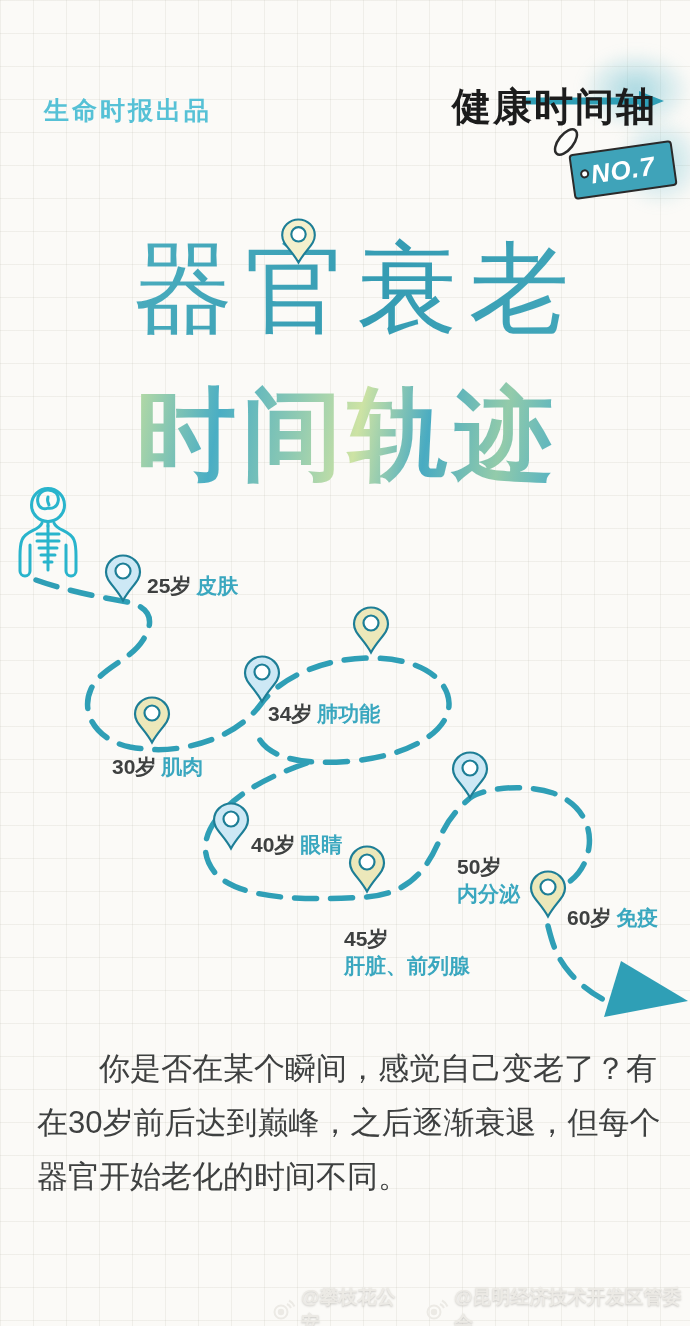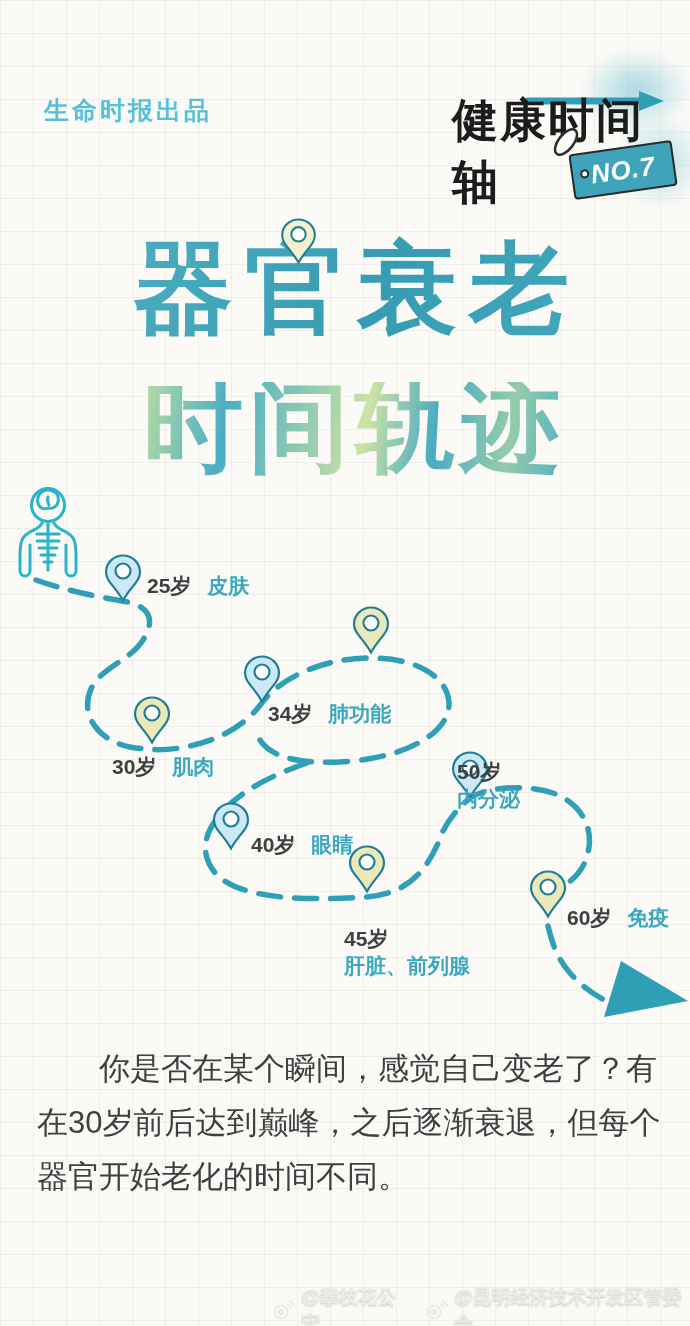--- a/index.html
+++ b/index.html
@@ -15,56 +15,56 @@
   .abs{position:absolute;}
 
   
   .brand{left:44px;top:94px;font-size:25px;font-weight:600;letter-spacing:3px;color:#56c1d6;}
   .blob{border-radius:50%;filter:blur(6px);}
   .blob-a{left:580px;top:50px;width:112px;height:80px;
     background:radial-gradient(closest-side,rgba(96,186,205,0.55),rgba(96,186,205,0));}
   .blob-b{left:616px;top:116px;width:88px;height:92px;
     background:radial-gradient(closest-side,rgba(96,186,205,0.45),rgba(96,186,205,0));}
   .series-arrow{left:518px;top:88px;z-index:1;}
-  .series-title{left:452px;top:90px;z-index:2;font-size:46px;font-weight:900;letter-spacing:2px;color:#1c1c1c;}
+  .series-title{left:452px;top:80px;z-index:2;font-size:39px;font-weight:900;letter-spacing:2px;color:#1c1c1c;}
   .tag-loop{left:542px;top:120px;z-index:3;}
   .issue-tag{
     left:571px;top:147px;z-index:3;width:100px;height:42px;
     background:#3fa3b9;border:2px solid #2a2a2a;border-radius:4px;
     transform:rotate(-8deg);display:flex;align-items:center;justify-content:center;
   }
   .issue-tag .no{font-size:26px;font-weight:900;font-style:italic;color:#ffffff;letter-spacing:1px;}
   .tag-hole{position:absolute;left:7px;top:15px;width:9px;height:9px;border-radius:50%;
     background:#fff;border:2px solid #2a2a2a;box-sizing:border-box;}
 
   
-  .t1{left:133px;top:236px;font-size:100px;line-height:1.05;font-weight:700;letter-spacing:12px;color:#3aa2b7;}
-  .t2{left:143px;top:382px;font-size:100px;line-height:1.05;font-weight:900;letter-spacing:6px;color:#5eb4b2;font-family:Liberation Mono, monospace;}
+  .t1{left:133px;top:236px;font-size:100px;line-height:1.05;font-weight:400;letter-spacing:12px;color:#3aa2b7;}
+  .t2{left:136px;top:382px;font-size:100px;line-height:1.05;font-weight:900;letter-spacing:6px;color:#5eb4b2;}
   @supports ((-webkit-background-clip:text) or (background-clip:text)){
     .t1{background:linear-gradient(115deg,#4badbe,#359cb3 55%,#43a7ba);
         -webkit-background-clip:text;background-clip:text;color:transparent;}
     .t2{background:linear-gradient(100deg,#b9dba3 0%,#4aaec4 20%,#8fcab2 38%,#cde3a4 52%,#49abc2 68%,#93cbaa 85%,#4fb0c5 100%);
         -webkit-background-clip:text;background-clip:text;color:transparent;}
   }
   .title-pin{left:280px;top:218px;z-index:2;}
 
   
   .pin .pin-body{fill:var(--pin-fill,#cde8f5);stroke:#1d7e96;stroke-width:2.2;}
   .pin .pin-hole{fill:#ffffff;stroke:#1d7e96;stroke-width:2.2;}
 
   
   .ms-label{font-size:21px;font-weight:700;white-space:nowrap;}
   .ms-label .age{color:#3e4040;}
   .ms-label .organ{color:#3aa7bf;}
-  .ms-label.row .organ{margin-left:16px;text-align:center;}
+  .ms-label.row .organ{margin-left:5px;text-align:center;}
   .ms-label.stack span{display:block;line-height:27px;}
   .l25{left:147px;top:572px;} .l30{left:112px;top:753px;}
   .l34{left:268px;top:700px;} .l35{left:404px;top:624px;}
   .l40{left:251px;top:831px;} .l45{left:344px;top:925px;}
-  .l50{left:457px;top:758px;} .l60{left:567px;top:904px;}
+  .l50{left:457px;top:853px;} .l60{left:567px;top:904px;}
 
   
   .para{left:37px;top:1042px;width:620px;color:#3e4040;font-size:31px;line-height:54px;}
   .para .pline{white-space:nowrap;}
   .para .pline:first-child{text-indent:62px;}
 
   
   .watermark{left:272px;top:1284px;display:flex;align-items:center;gap:16px;
     color:#eceae5;text-shadow:0 1px 2px rgba(140,138,132,0.45);}
   .wm-item{display:flex;align-items:center;gap:5px;font-size:19px;font-weight:700;}

